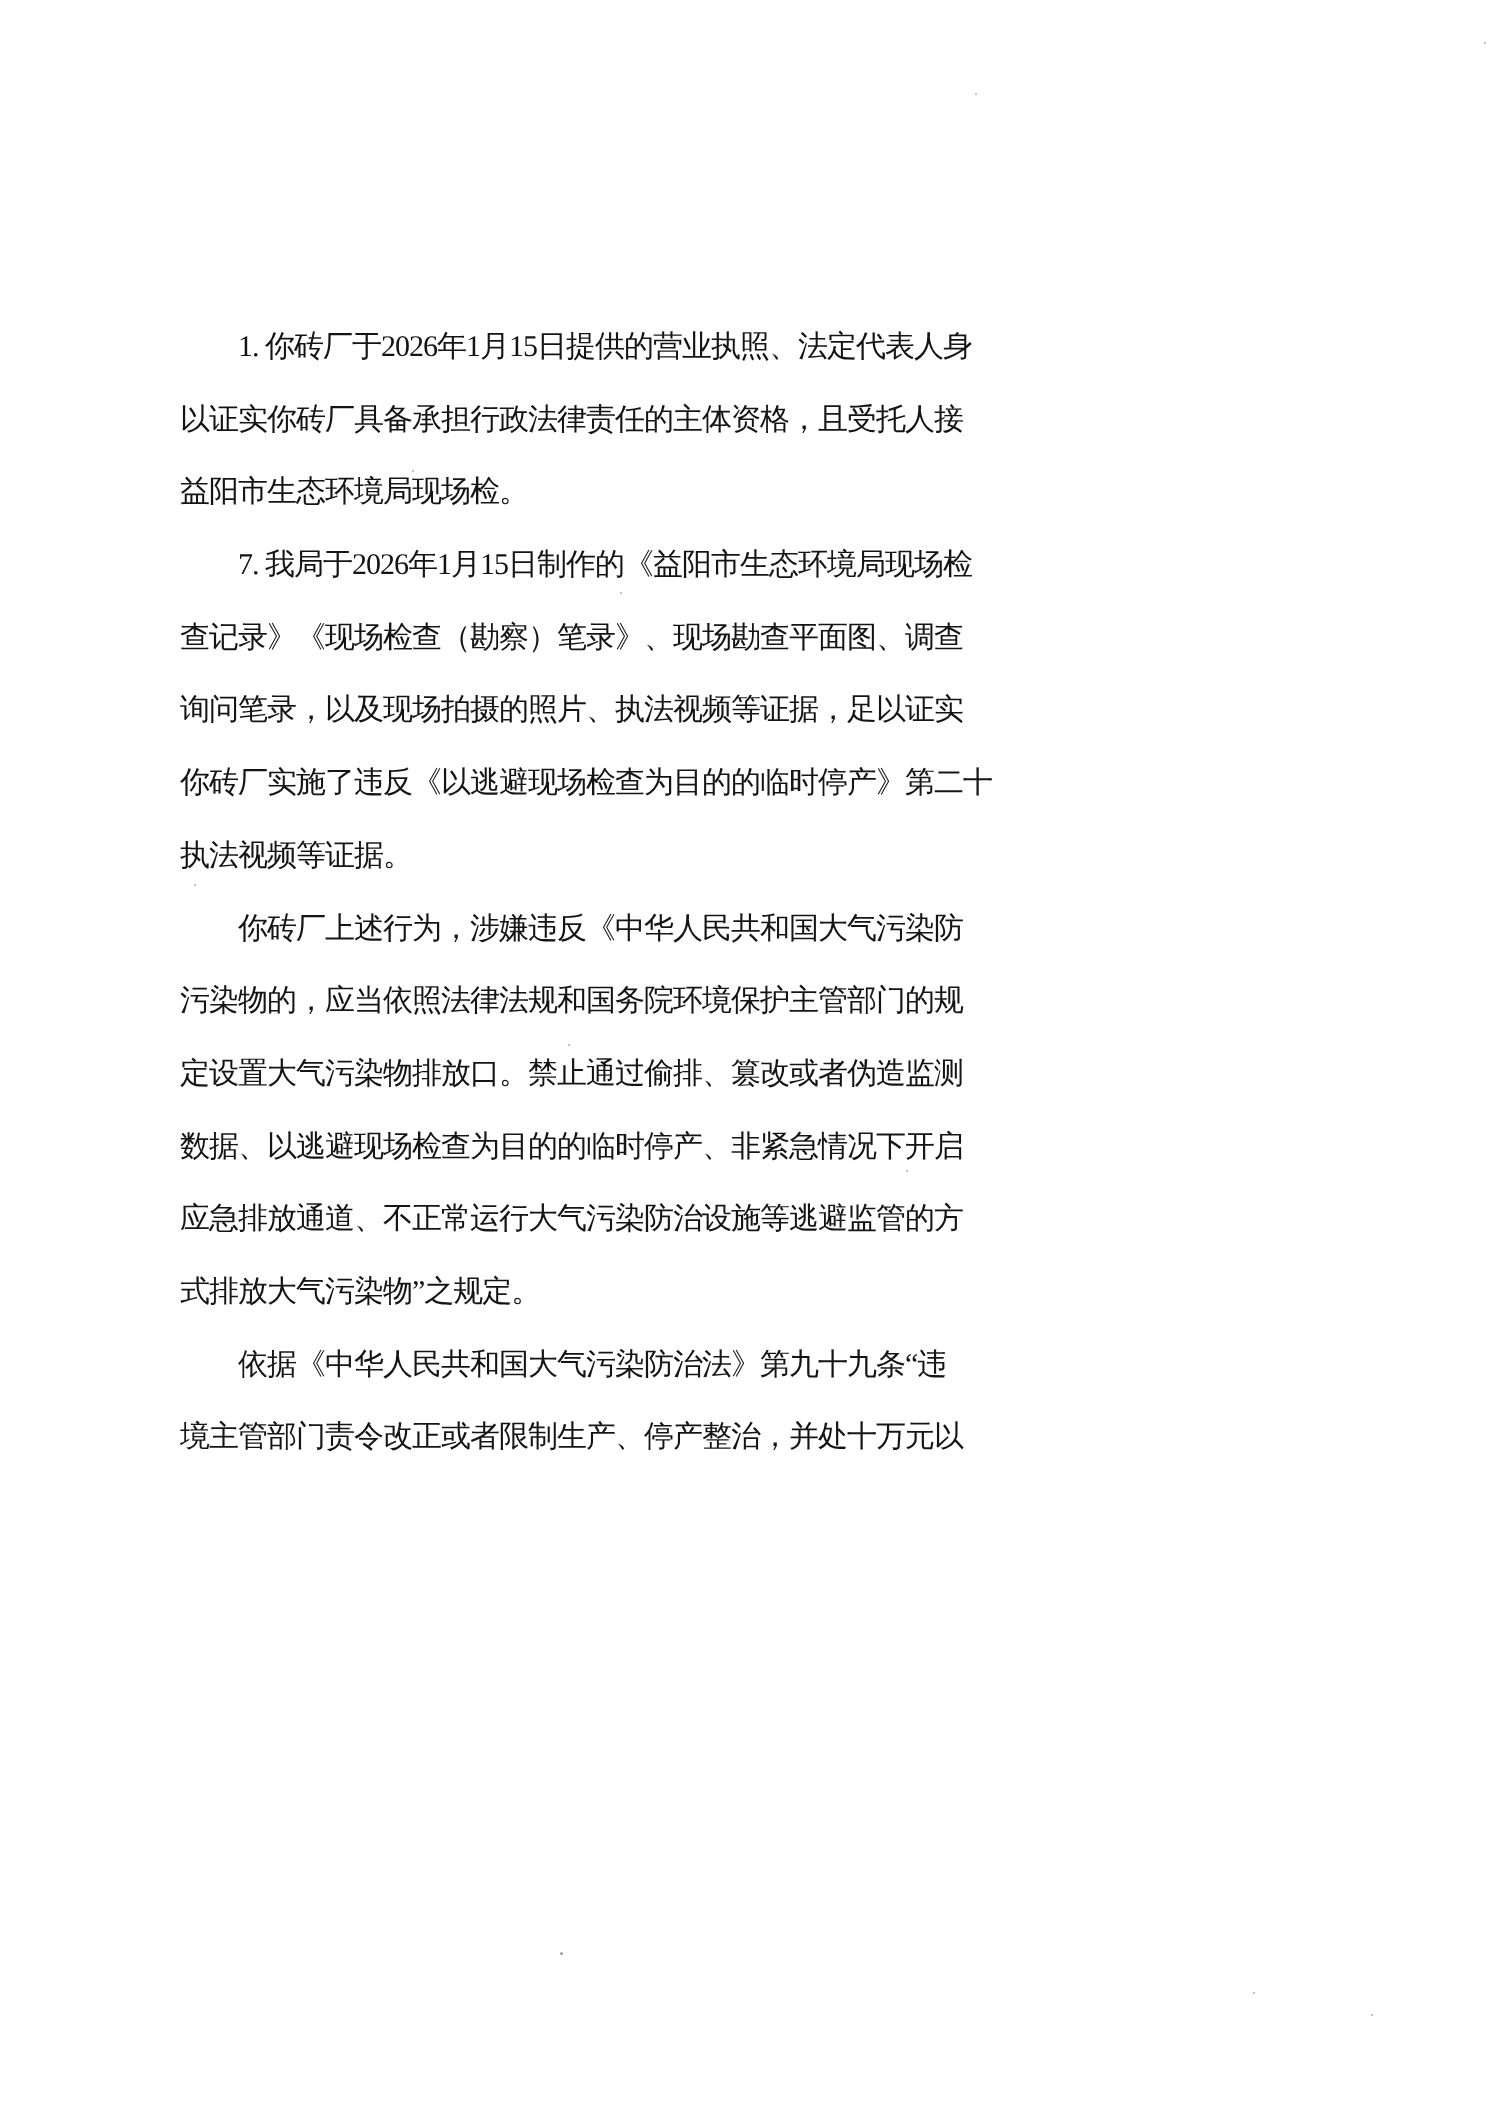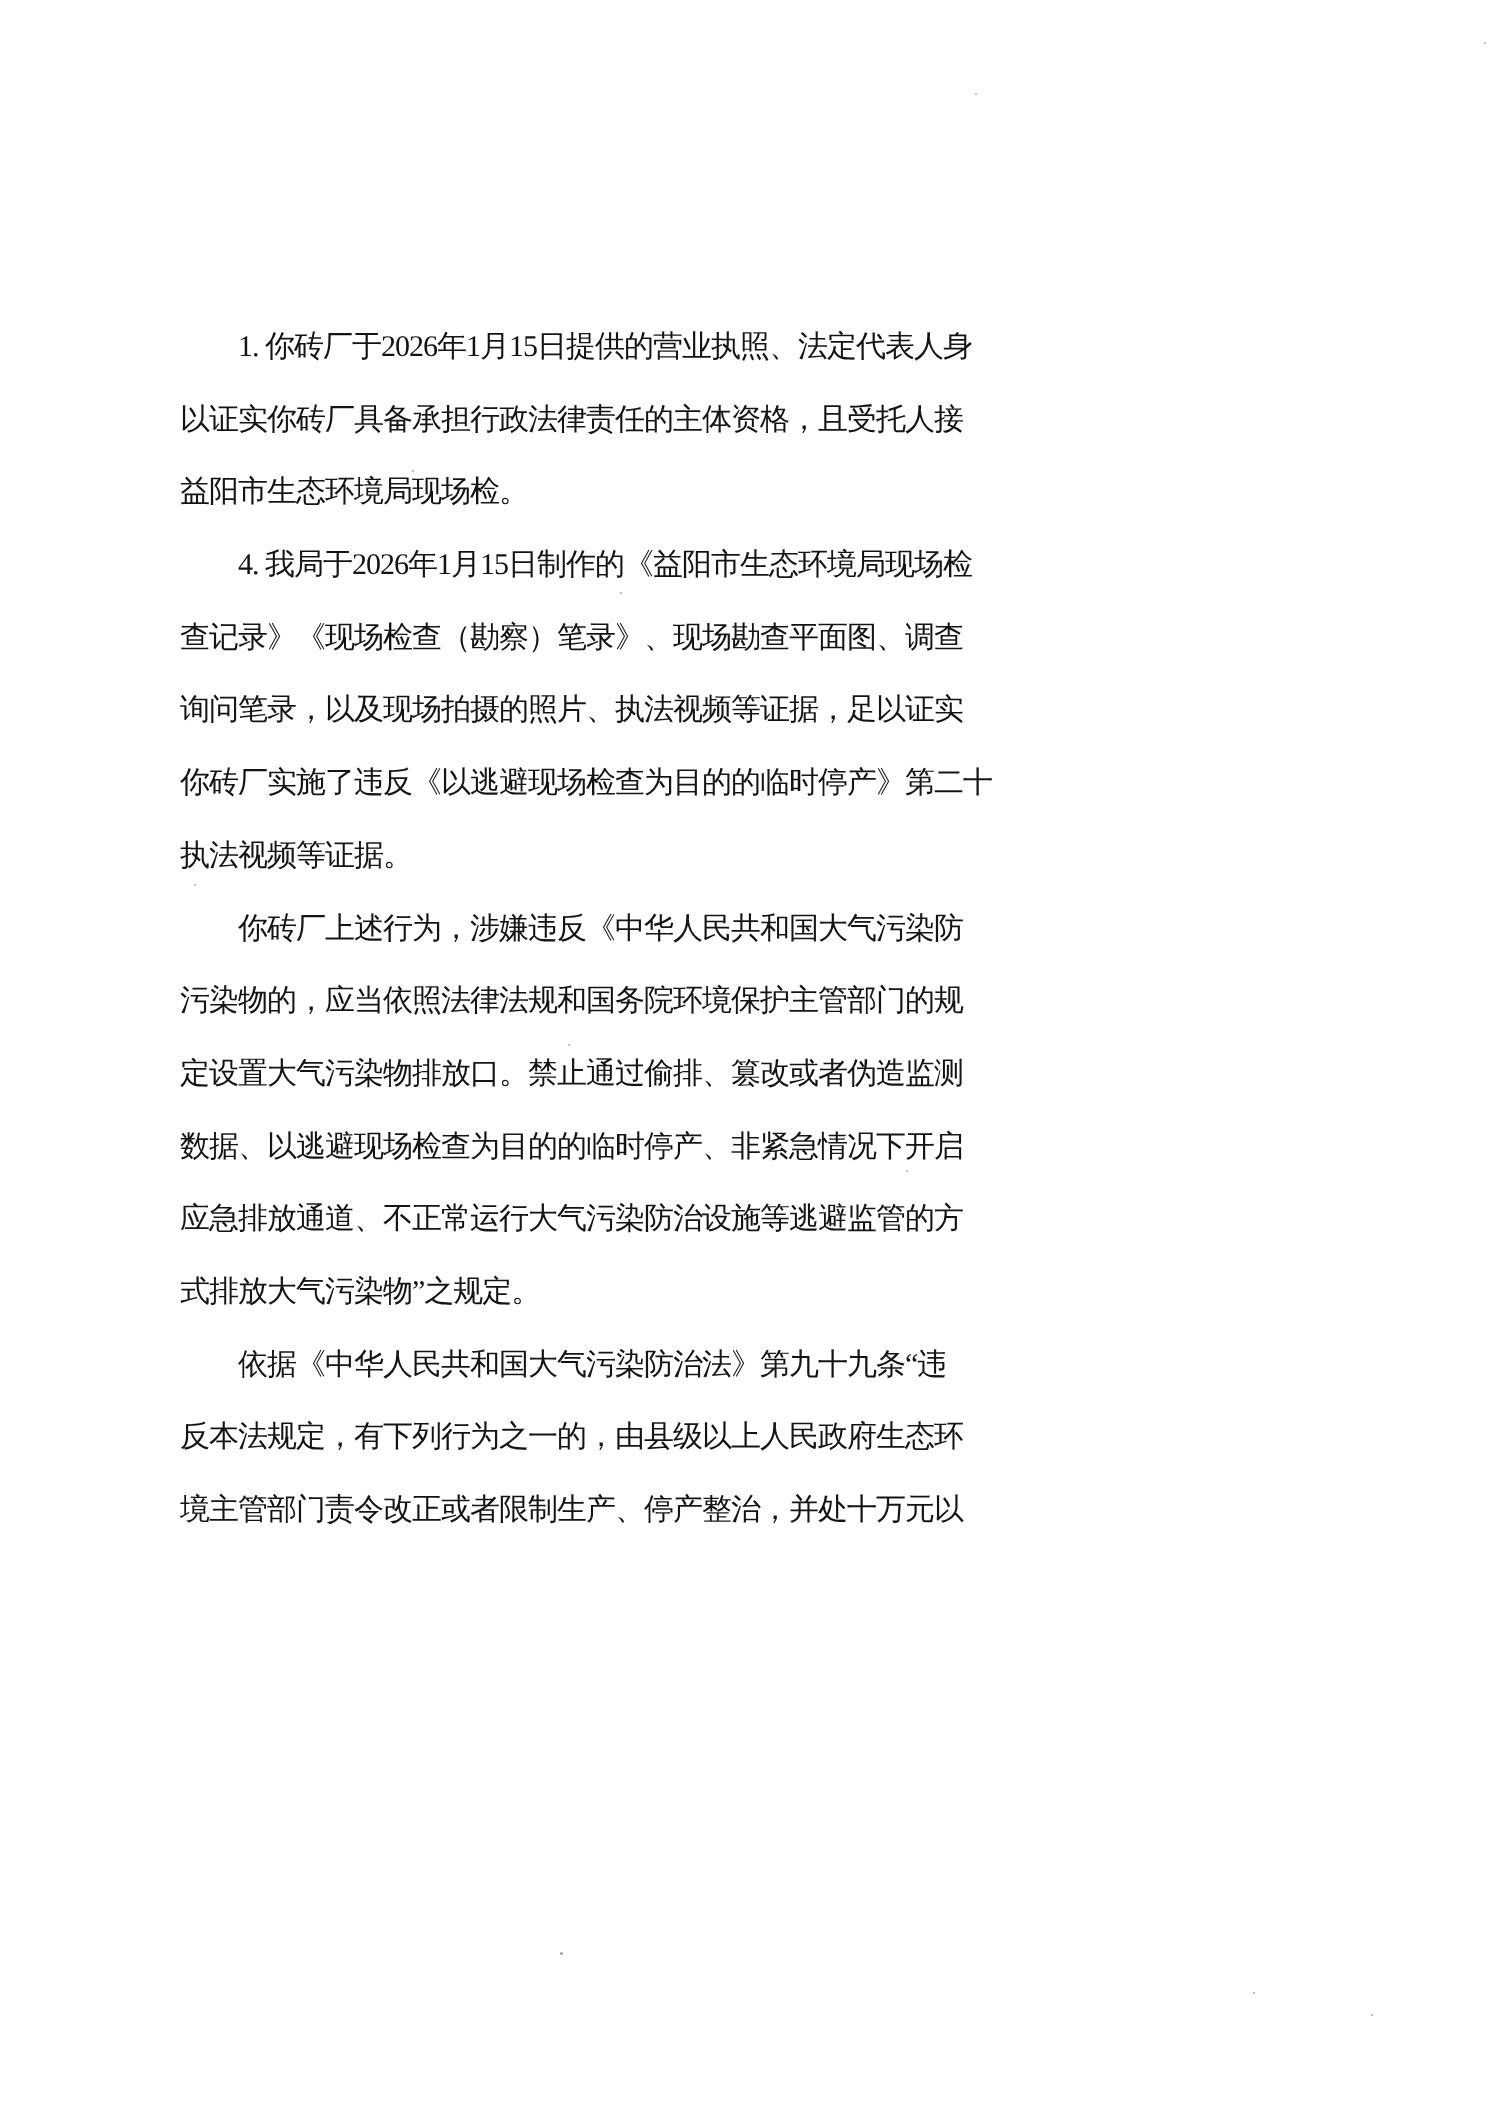--- a/index.html
+++ b/index.html
@@ -44,33 +44,32 @@
 </style>
 </head>
 <body>
 
 <div class="page">
 
   <div class="content">
     <div class="line">　　1. 你砖厂于2026年1月15日提供的营业执照、法定代表人身</div>
     <div class="line">以证实你砖厂具备承担行政法律责任的主体资格，且受托人接</div>
     <div class="line">益阳市生态环境局现场检。</div>
-    <div class="line">　　4. 我局于2026年1月15日制作的《益阳市生态环境局现场检</div>
+    <div class="line">　　7. 我局于2026年1月15日制作的《益阳市生态环境局现场检</div>
     <div class="line">查记录》《现场检查（勘察）笔录》、现场勘查平面图、调查</div>
     <div class="line">询问笔录，以及现场拍摄的照片、执法视频等证据，足以证实</div>
     <div class="line">你砖厂实施了违反《以逃避现场检查为目的的临时停产》第二十</div>
     <div class="line">执法视频等证据。</div>
     <div class="line">　　你砖厂上述行为，涉嫌违反《中华人民共和国大气污染防</div>
     <div class="line">污染物的，应当依照法律法规和国务院环境保护主管部门的规</div>
     <div class="line">定设置大气污染物排放口。禁止通过偷排、篡改或者伪造监测</div>
     <div class="line">数据、以逃避现场检查为目的的临时停产、非紧急情况下开启</div>
     <div class="line">应急排放通道、不正常运行大气污染防治设施等逃避监管的方</div>
     <div class="line">式排放大气污染物”之规定。</div>
     <div class="line">　　依据《中华人民共和国大气污染防治法》第九十九条“违</div>
-    <div class="line">反本法规定，有下列行为之一的，由县级以上人民政府生态环</div>
     <div class="line">境主管部门责令改正或者限制生产、停产整治，并处十万元以</div>
   </div>
 
   <div class="speck s-small" style="left:412px;  top:470px;"></div>
   <div class="speck s-small" style="left:620px;  top:592px;"></div>
   <div class="speck s-small" style="left:975px;  top:93px;"></div>
   <div class="speck s-small" style="left:1484px; top:42px;"></div>
   <div class="speck s-small" style="left:568px;  top:1044px;"></div>
   <div class="speck s-small" style="left:194px;  top:884px;"></div>
   <div class="speck s-small" style="left:906px;  top:1170px;"></div>

